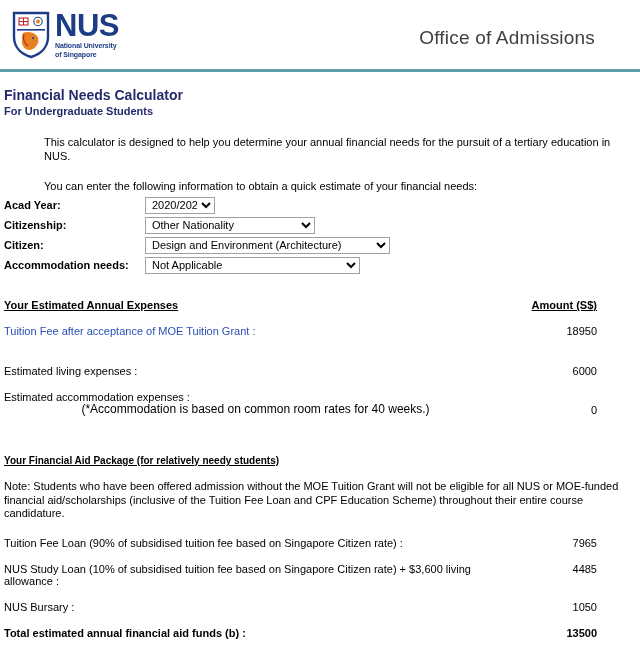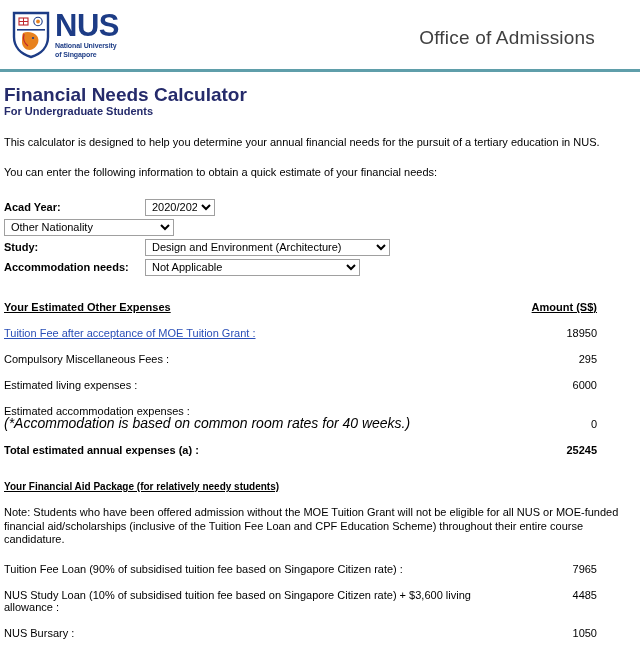--- a/index.html
+++ b/index.html
@@ -78,42 +78,43 @@
   }
 
   
   .content {
     padding: 0 4px 0 4px;
     position: relative;
   }
   .title {
     color: #252b6b;
     font-weight: bold;
-    font-size: 19px;
+    font-size: 14px;
     margin-top: 15px;
     line-height: 16px;
   }
   .subtitle {
     color: #252b6b;
     font-weight: bold;
     font-size: 11px;
     line-height: 14px;
     margin-top: 1px;
   }
   .para {
     font-size: 11px;
     line-height: 14px;
     margin-top: 17px;
     color: #000;
+    margin-left: 40px;
   }
   .para2 { margin-top: 16px; }
 
   
   .form {
-    margin-top: 19px;
+    margin-top: 3px;
   }
   .form-row {
     display: flex;
     align-items: center;
     height: 18px;
     margin-bottom: 2px;
   }
   .form-label {
     width: 141px;
     flex: 0 0 141px;
@@ -159,28 +160,27 @@
     padding-right: 39px;
   }
   .hdr-row td {
     font-weight: bold;
     text-decoration: underline;
     padding-bottom: 0;
   }
   .row-gap td { height: 14px; }
   .link-cell {
     color: #2a4fb7;
-    text-decoration: underline;
     cursor: pointer;
   }
   .bold { font-weight: bold; }
   .note-it {
-    font-style: italic;
-    font-size: 14px;
+    font-size: 12px;
     line-height: 13px;
+    text-align: center;
   }
   .note {
     font-size: 11px;
     line-height: 13.5px;
     margin-top: 14px;
     color: #000;
   }
   .aid-hdr {
     font-weight: bold;
     text-decoration: underline;
@@ -231,64 +231,61 @@
     <div class="form">
 
       <div class="form-row">
         <div class="form-label">Acad Year:</div>
         <select class="w-year">
           <option>2020/2021</option>
         </select>
       </div>
 
       <div class="form-row">
+        <div class="form-label">Citizenship:</div>
         <select class="w-citz">
           <option>Other Nationality</option>
         </select>
       </div>
 
       <div class="form-row">
-        <div class="form-label">Study:</div>
+        <div class="form-label">Citizen:</div>
         <select class="w-course">
           <option>Design and Environment (Architecture)</option>
         </select>
       </div>
 
       <div class="form-row">
         <div class="form-label">Accommodation needs:</div>
         <select class="w-accom">
           <option>Not Applicable</option>
         </select>
       </div>
 
     </div>
 
     <div class="sect">
       <table class="table">
         <tbody>
             <tr class="hdr-row">
-          <td>Your Estimated Other Expenses</td>
+          <td>Your Estimated Annual Expenses</td>
           <td class="amt">Amount (S$)</td>
         </tr>
         <tr class="row-gap">
               <td colspan="2"></td>
             </tr>
 
         <tr>
           <td><span class="link-cell">Tuition Fee after acceptance of MOE Tuition Grant :</span></td>
           <td class="amt">18950</td>
         </tr>
         <tr class="row-gap">
               <td colspan="2"></td>
             </tr>
 
-        <tr>
-          <td>Compulsory Miscellaneous Fees :</td>
-          <td class="amt">295</td>
-        </tr>
         <tr class="row-gap">
               <td colspan="2"></td>
             </tr>
 
         <tr>
           <td>Estimated living expenses :</td>
           <td class="amt">6000</td>
         </tr>
         <tr class="row-gap">
               <td colspan="2"></td>
@@ -301,24 +298,20 @@
           </td>
           <td class="amt">
             <div style="height:13px"></div>
             <span>0</span>
           </td>
         </tr>
         <tr class="row-gap">
               <td colspan="2"></td>
             </tr>
 
-        <tr>
-          <td class="bold">Total estimated annual expenses (a) :</td>
-          <td class="amt bold">25245</td>
-        </tr>
       </tbody>
         </table>
     </div>
 
     <div class="sect">
       <div class="aid-hdr">Your Financial Aid Package (for relatively needy students)</div>
       <div class="note">Note: Students who have been offered admission without the MOE Tuition Grant will not be eligible for all NUS or MOE-funded financial aid/scholarships (inclusive of the Tuition Fee Loan and CPF Education Scheme) throughout their entire course candidature.</div>
 
       <table class="table" style="margin-top:16px">
         <tbody>

